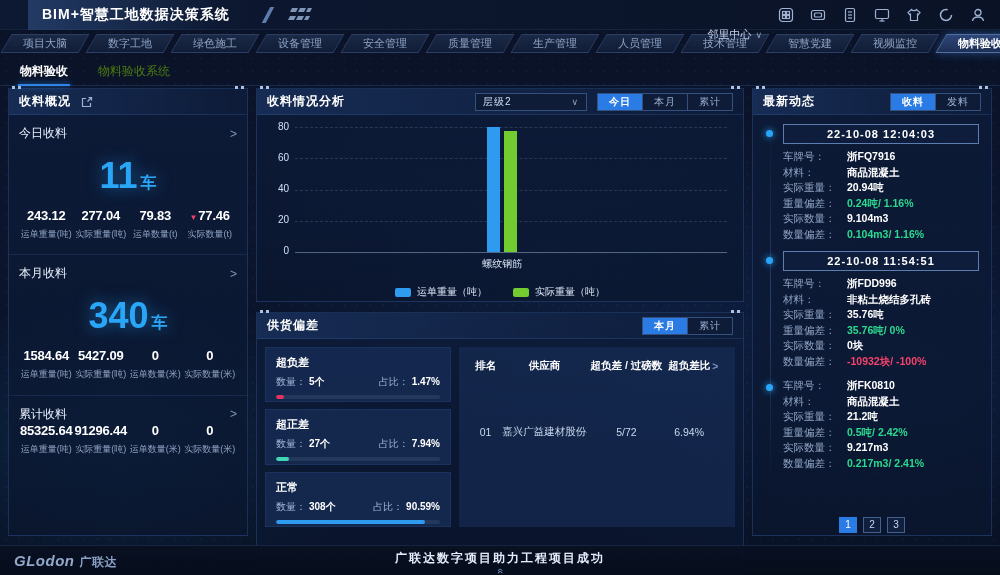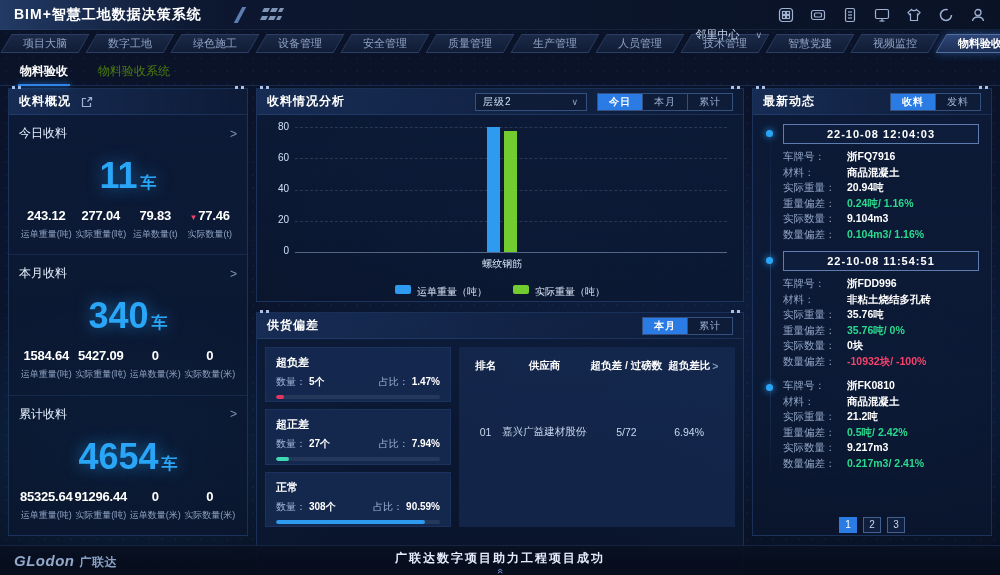--- a/index.html
+++ b/index.html
@@ -14,26 +14,26 @@
       linear-gradient(180deg,#0a1226 0%, #0b152e 40%, #081021 100%);
   }
   body::before{ content:''; position:absolute; inset:0; pointer-events:none;
     background-image:radial-gradient(rgba(90,150,230,.14) 1px, transparent 1px);
     background-size:13px 13px; opacity:.5; }
 
   
   .topbar{ position:absolute; top:0; left:0; right:0; height:30px; display:flex; align-items:center;
     background:linear-gradient(90deg,#0d1832,#0a1326); border-bottom:1px solid #14243f; z-index:5;}
   .title-wrap{ height:30px; display:flex; align-items:center; padding:0 26px 0 14px;
-    background:linear-gradient(90deg, rgba(52,86,142,.55), rgba(20,36,66,.15) 85%, transparent); }
+    background:linear-gradient(90deg, rgba(52,86,142,.55), rgba(20,36,66,.15) 85%, transparent);margin-left:28px; }
   .app-title{ font-size:14px; font-weight:bold; color:#fff; letter-spacing:1px; }
   .slash-deco{ width:4px; height:16px; background:#5d7db0; transform:skewX(-28deg); margin-left:10px; }
   .deco-bars{ margin-left:16px; display:inline-block; }
   .top-right{ margin-left:auto; display:flex; align-items:center; gap:15px; padding-right:14px; font-size:11px; color:#c6d4ea; }
-  .center-sel{ display:flex; align-items:center; gap:16px; cursor:pointer;margin-top:40px; }
+  .center-sel{ display:flex; align-items:center; gap:4px; cursor:pointer;margin-top:40px; }
   .chev-down{ font-size:9px; color:#8fa3c3; }
   .tb-icon{ width:17px; height:17px; display:inline-flex; align-items:center; justify-content:center; cursor:pointer; }
 
   
   .navbar{ position:absolute; top:30px; left:0; right:0; height:26px; display:flex; align-items:center; gap:7px; padding-left:6px; z-index:4; }
   .tab{ position:relative; height:19px; line-height:19px; padding:0 17px; font-size:11px; color:#8fa3c3; cursor:pointer; white-space:nowrap; }
   .tab::before{ content:''; position:absolute; inset:0; transform:skewX(-30deg);
     background:linear-gradient(180deg,#1a2946,#111d37); border:1px solid #2c3e63; }
   .tab > span{ position:relative; z-index:1; }
   .tab.active{ color:#fff; font-weight:bold; }
@@ -80,21 +80,21 @@
   .range:first-child{ border-left:none; }
   .range.active{ background:#2b7be4; color:#fff; font-weight:bold;text-align:right; }
   .chart{ position:relative; height:158px; margin:4px 8px 0 6px; }
   .plot{ position:absolute; left:32px; right:8px; top:8px; bottom:24px; border-bottom:1px solid rgba(170,195,230,.45); }
   .gl{ position:absolute; left:0; right:0; border-top:1px dashed rgba(150,180,220,.20); }
   .ytick{ position:absolute; left:0; width:26px; text-align:right; font-size:10px; color:#cfe0f5; }
   .bars{ position:absolute; left:48%; bottom:0; transform:translateX(-50%); display:flex; align-items:flex-end; gap:4px; height:100%; }
   .bar{ width:13px; }
   .cat{ position:absolute; left:48%; transform:translateX(-50%); bottom:-19px; font-size:10px; color:#dce7f7; white-space:nowrap; }
   .legend{ display:flex; justify-content:center; gap:26px; margin-top:8px; }
-  .leg-item{ display:flex; align-items:flex-start; gap:6px; font-size:10px; color:#dce7f7; }
+  .leg-item{ display:flex; align-items:center; gap:6px; font-size:10px; color:#dce7f7; }
   .swatch{ width:16px; height:9px; border-radius:2px; }
 
   
   #p-deviation{ left:256px; top:312px; width:488px; height:284px; }
   .dev-body{ display:flex; padding:8px; gap:8px; height:196px; }
   .dev-left{ width:186px; display:flex; flex-direction:column; gap:7px; }
   .grp{ flex:1; background:rgba(22,42,82,.85); border:1px solid rgba(60,100,170,.18); padding:7px 10px 0; }
   .grp-name{ font-size:11px; color:#fff; font-weight:bold; }
   .grp-row{ display:flex; justify-content:space-between; font-size:10px; color:#9fb4d6; margin:5px 0 6px; }
   .grp-row b{ color:#fff; margin-left:3px; }
@@ -292,21 +292,20 @@
           <div class="l">实际数量(米)</div>
         </div>
     </div>
   </div>
 
   <div class="sec">
     <div class="sec-h">
       <span>累计收料</span>
       <span class="chev-r">&gt;</span>
     </div>
-    <div class="bignum"><span>4654</span><span class="unit">车</span></div>
     <div class="stats">
       <div class="stat">
           <div class="v">85325.64</div>
           <div class="l">运单重量(吨)</div>
         </div>
       <div class="stat">
           <div class="v">91296.44</div>
           <div class="l">实际重量(吨)</div>
         </div>
       <div class="stat">

